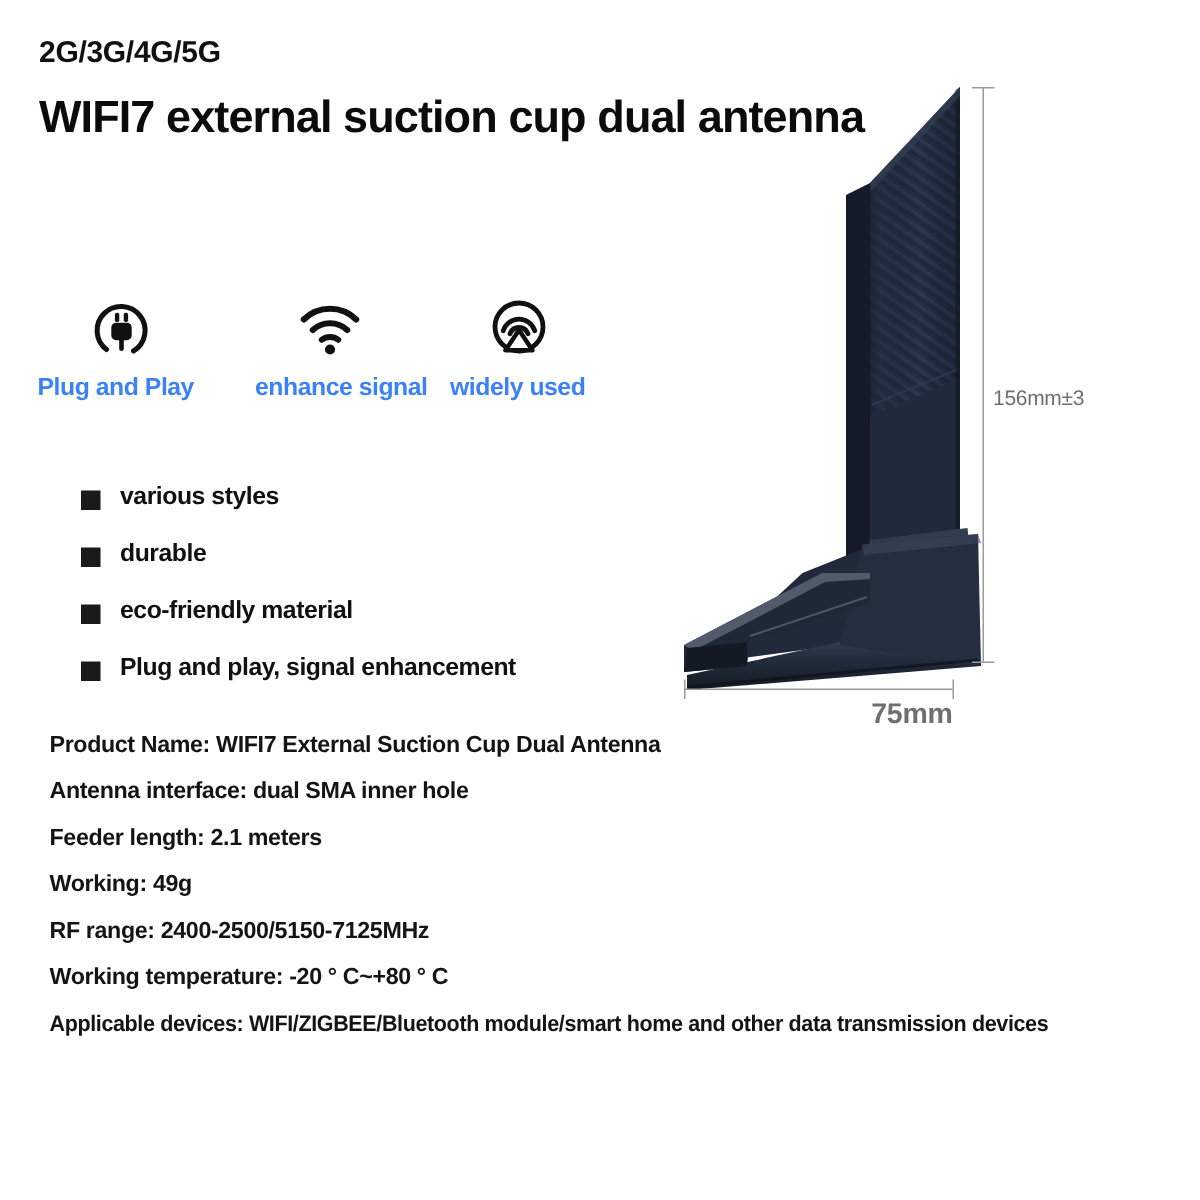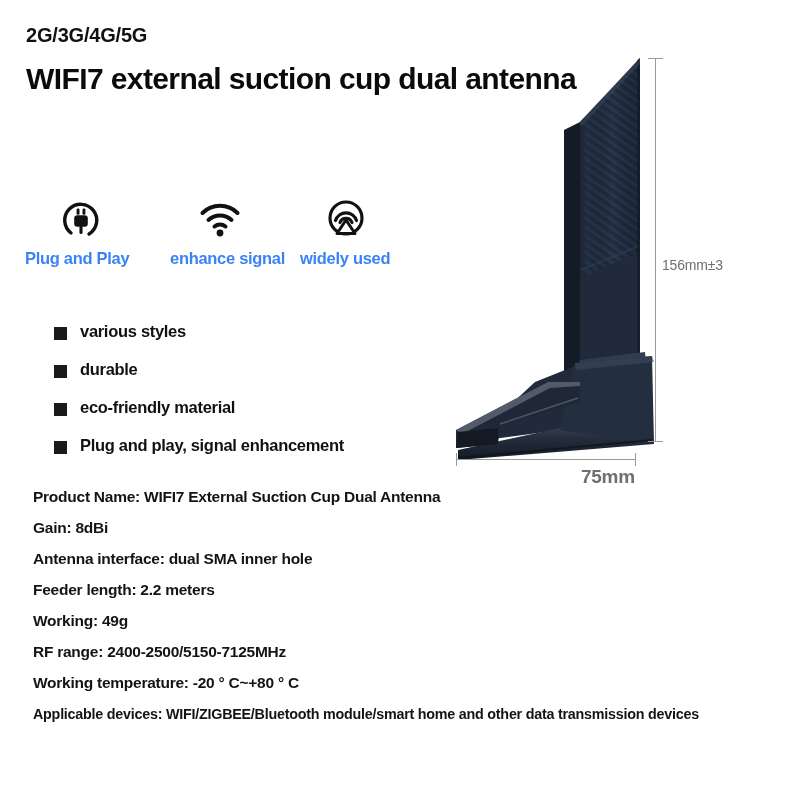--- a/index.html
+++ b/index.html
@@ -328,20 +328,19 @@
     <span class="bullet-text">eco-friendly material</span>
   </div>
   <div class="bullet-row">
     <span class="bullet-square"></span>
     <span class="bullet-text">Plug and play, signal enhancement</span>
   </div>
 </div>
 
 <div id="specs">
   <div class="spec-line">Product Name: WIFI7 External Suction Cup Dual Antenna</div>
-  <div class="spec-line">Gain: 8dBi</div>
   <div class="spec-line">Antenna interface: dual SMA inner hole</div>
-  <div class="spec-line">Feeder length: 2.2 meters</div>
+  <div class="spec-line">Feeder length: 2.1 meters</div>
   <div class="spec-line">Working: 49g</div>
   <div class="spec-line">RF range: 2400-2500/5150-7125MHz</div>
   <div class="spec-line">Working temperature: -20 ° C~+80 ° C</div>
   <div class="spec-line condensed">Applicable devices: WIFI/ZIGBEE/Bluetooth module/smart home and other data transmission devices</div>
 </div>
 
 </body></html>

